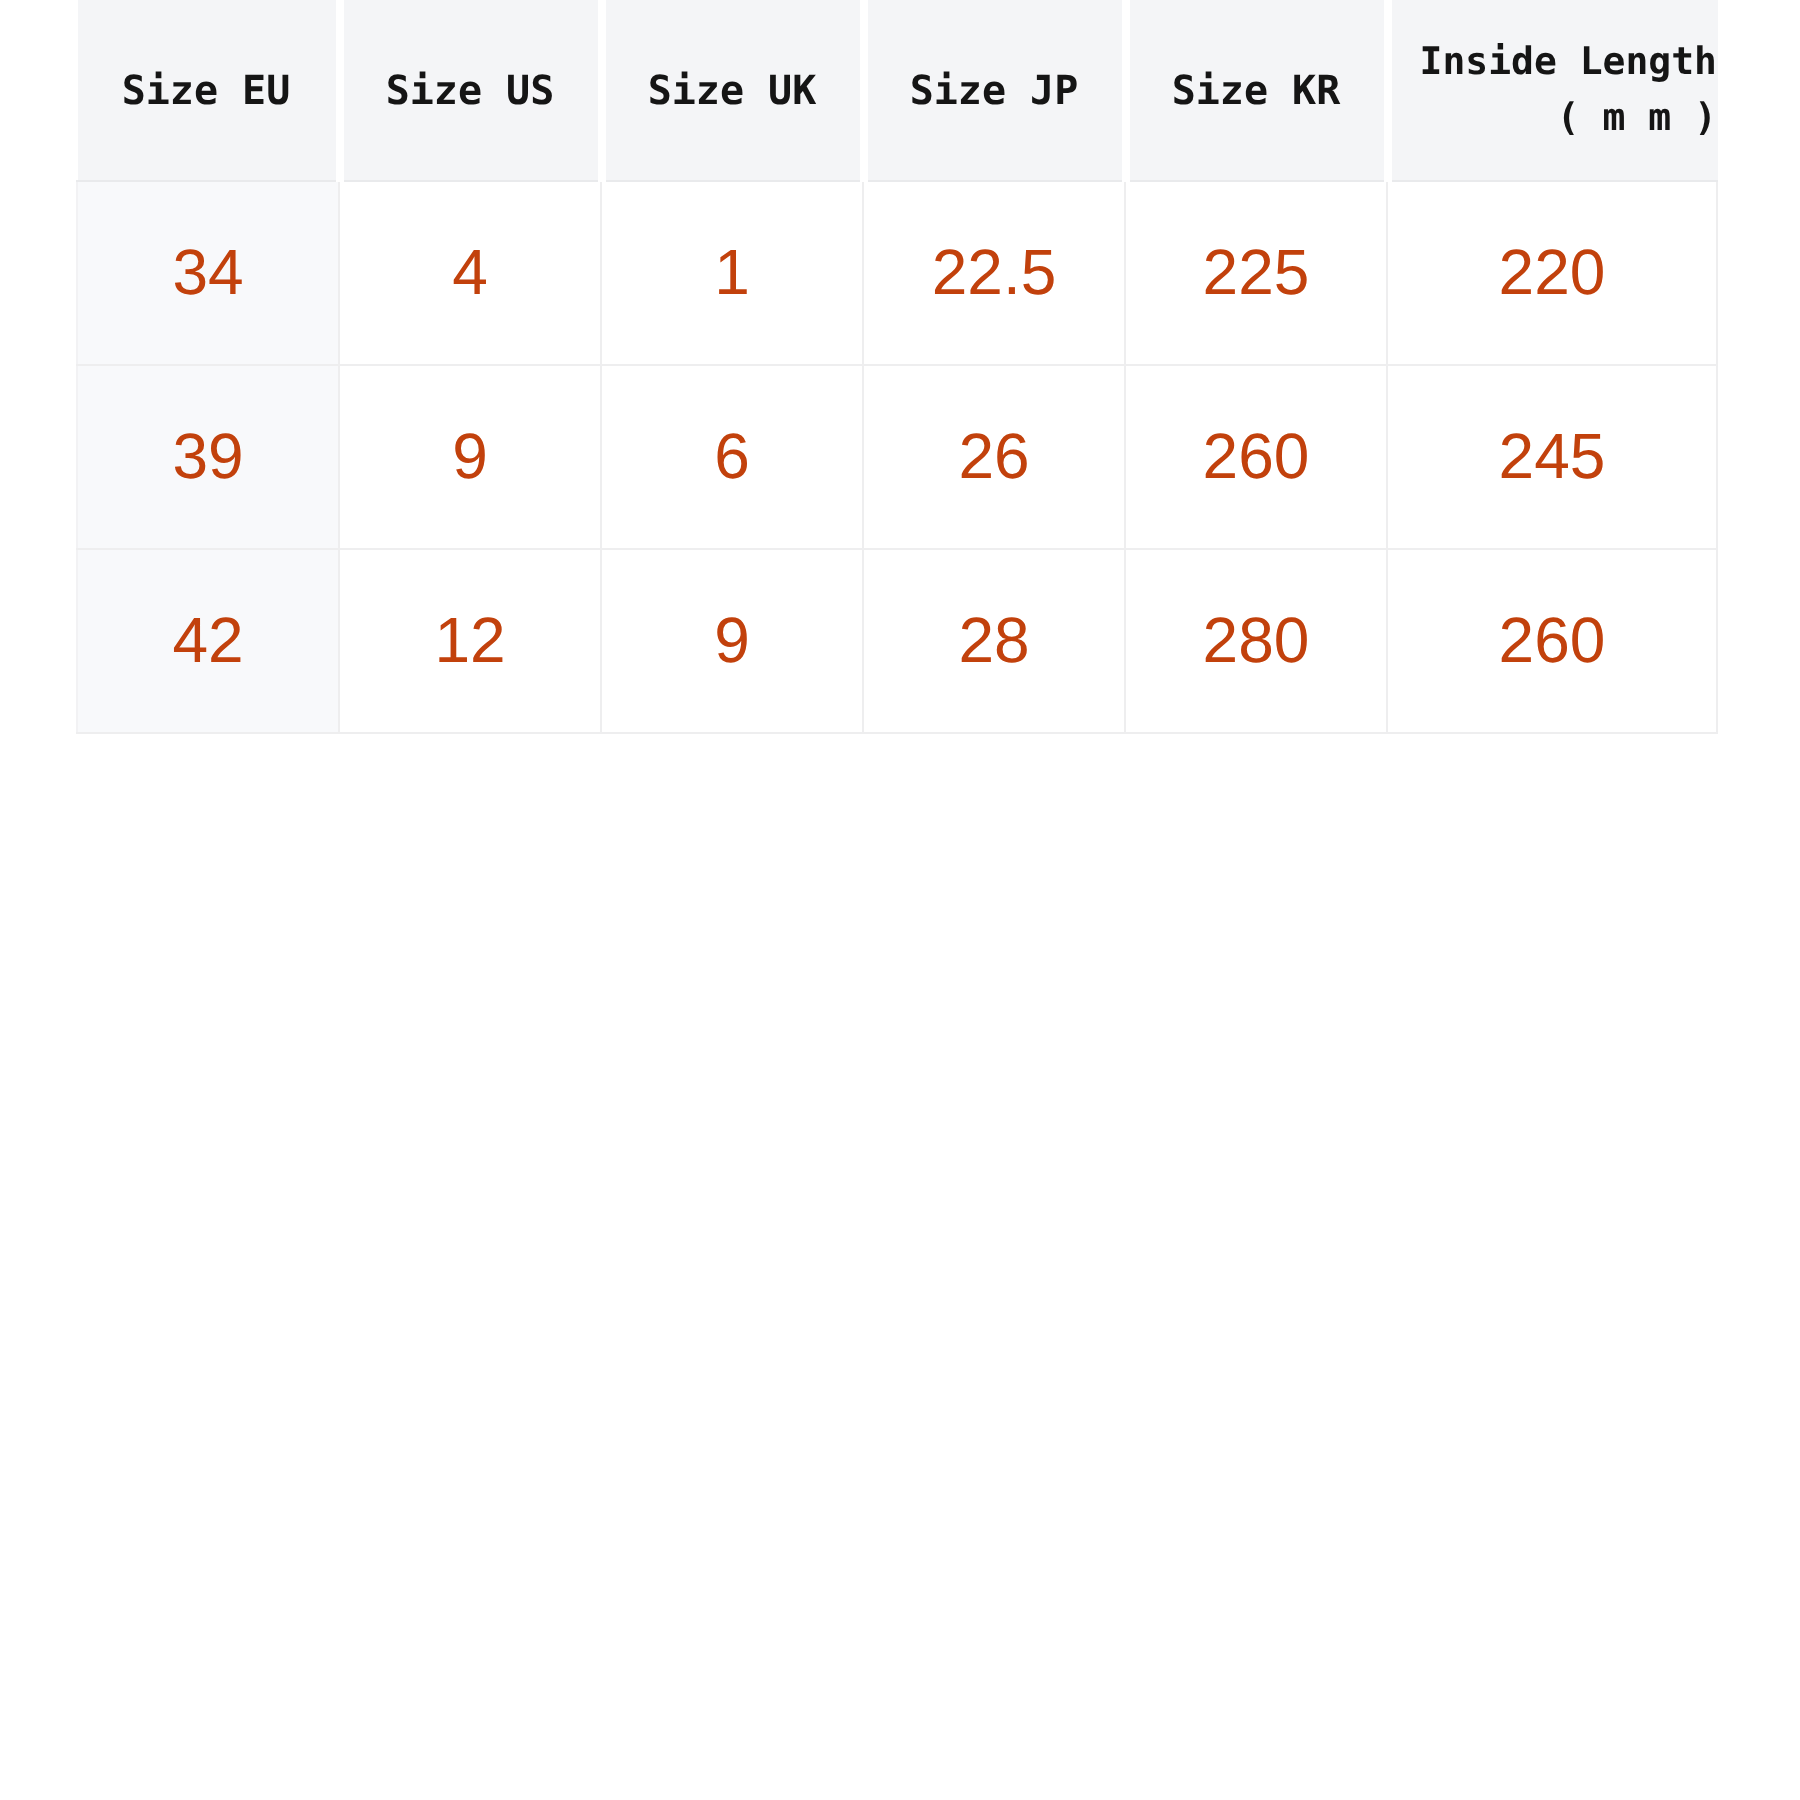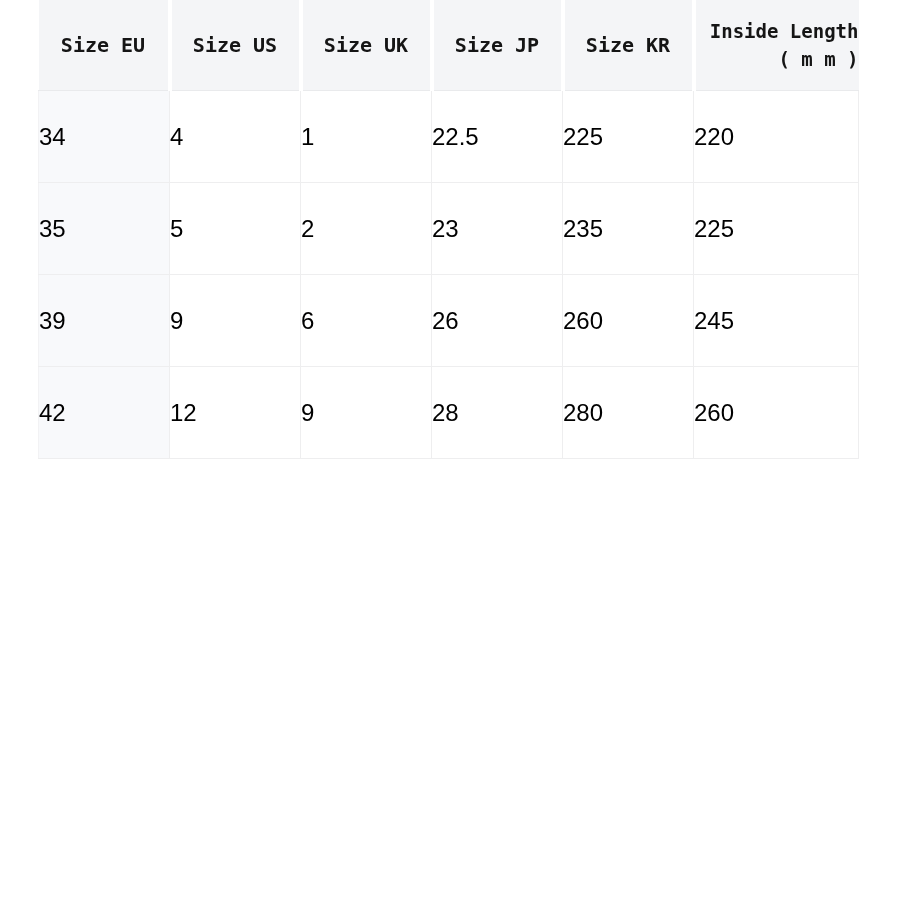--- a/index.html
+++ b/index.html
@@ -39,23 +39,24 @@
     color: #151515;
     overflow: hidden;
   }
   table.size-table th:first-child { border-left: none; }
   table.size-table th:last-child  { border-right: none; font-size: 19px; }
   table.size-table td {
     height: 91px;
     padding: 0;
     background: #ffffff;
     border: 1px solid #eeeeef;
+    text-align: center;
     vertical-align: middle;
-    font-size: 24px;
-    color: #000000;
+    font-size: 32px;
+    color: #c2410c;
   }
   table.size-table td:first-child {
     background: #f8f9fb;
     border-left: 1px solid #f2f2f4;
   }
   .hdr-lines {
     display: flex;
     flex-direction: column;
     align-items: flex-end;
     justify-content: center;
@@ -92,28 +93,20 @@
     <tbody>
       <tr>
         <td>34</td>
         <td>4</td>
         <td>1</td>
         <td>22.5</td>
         <td>225</td>
         <td>220</td>
       </tr>
       <tr>
-        <td>35</td>
-        <td>5</td>
-        <td>2</td>
-        <td>23</td>
-        <td>235</td>
-        <td>225</td>
-      </tr>
-      <tr>
         <td>39</td>
         <td>9</td>
         <td>6</td>
         <td>26</td>
         <td>260</td>
         <td>245</td>
       </tr>
       <tr>
         <td>42</td>
         <td>12</td>

